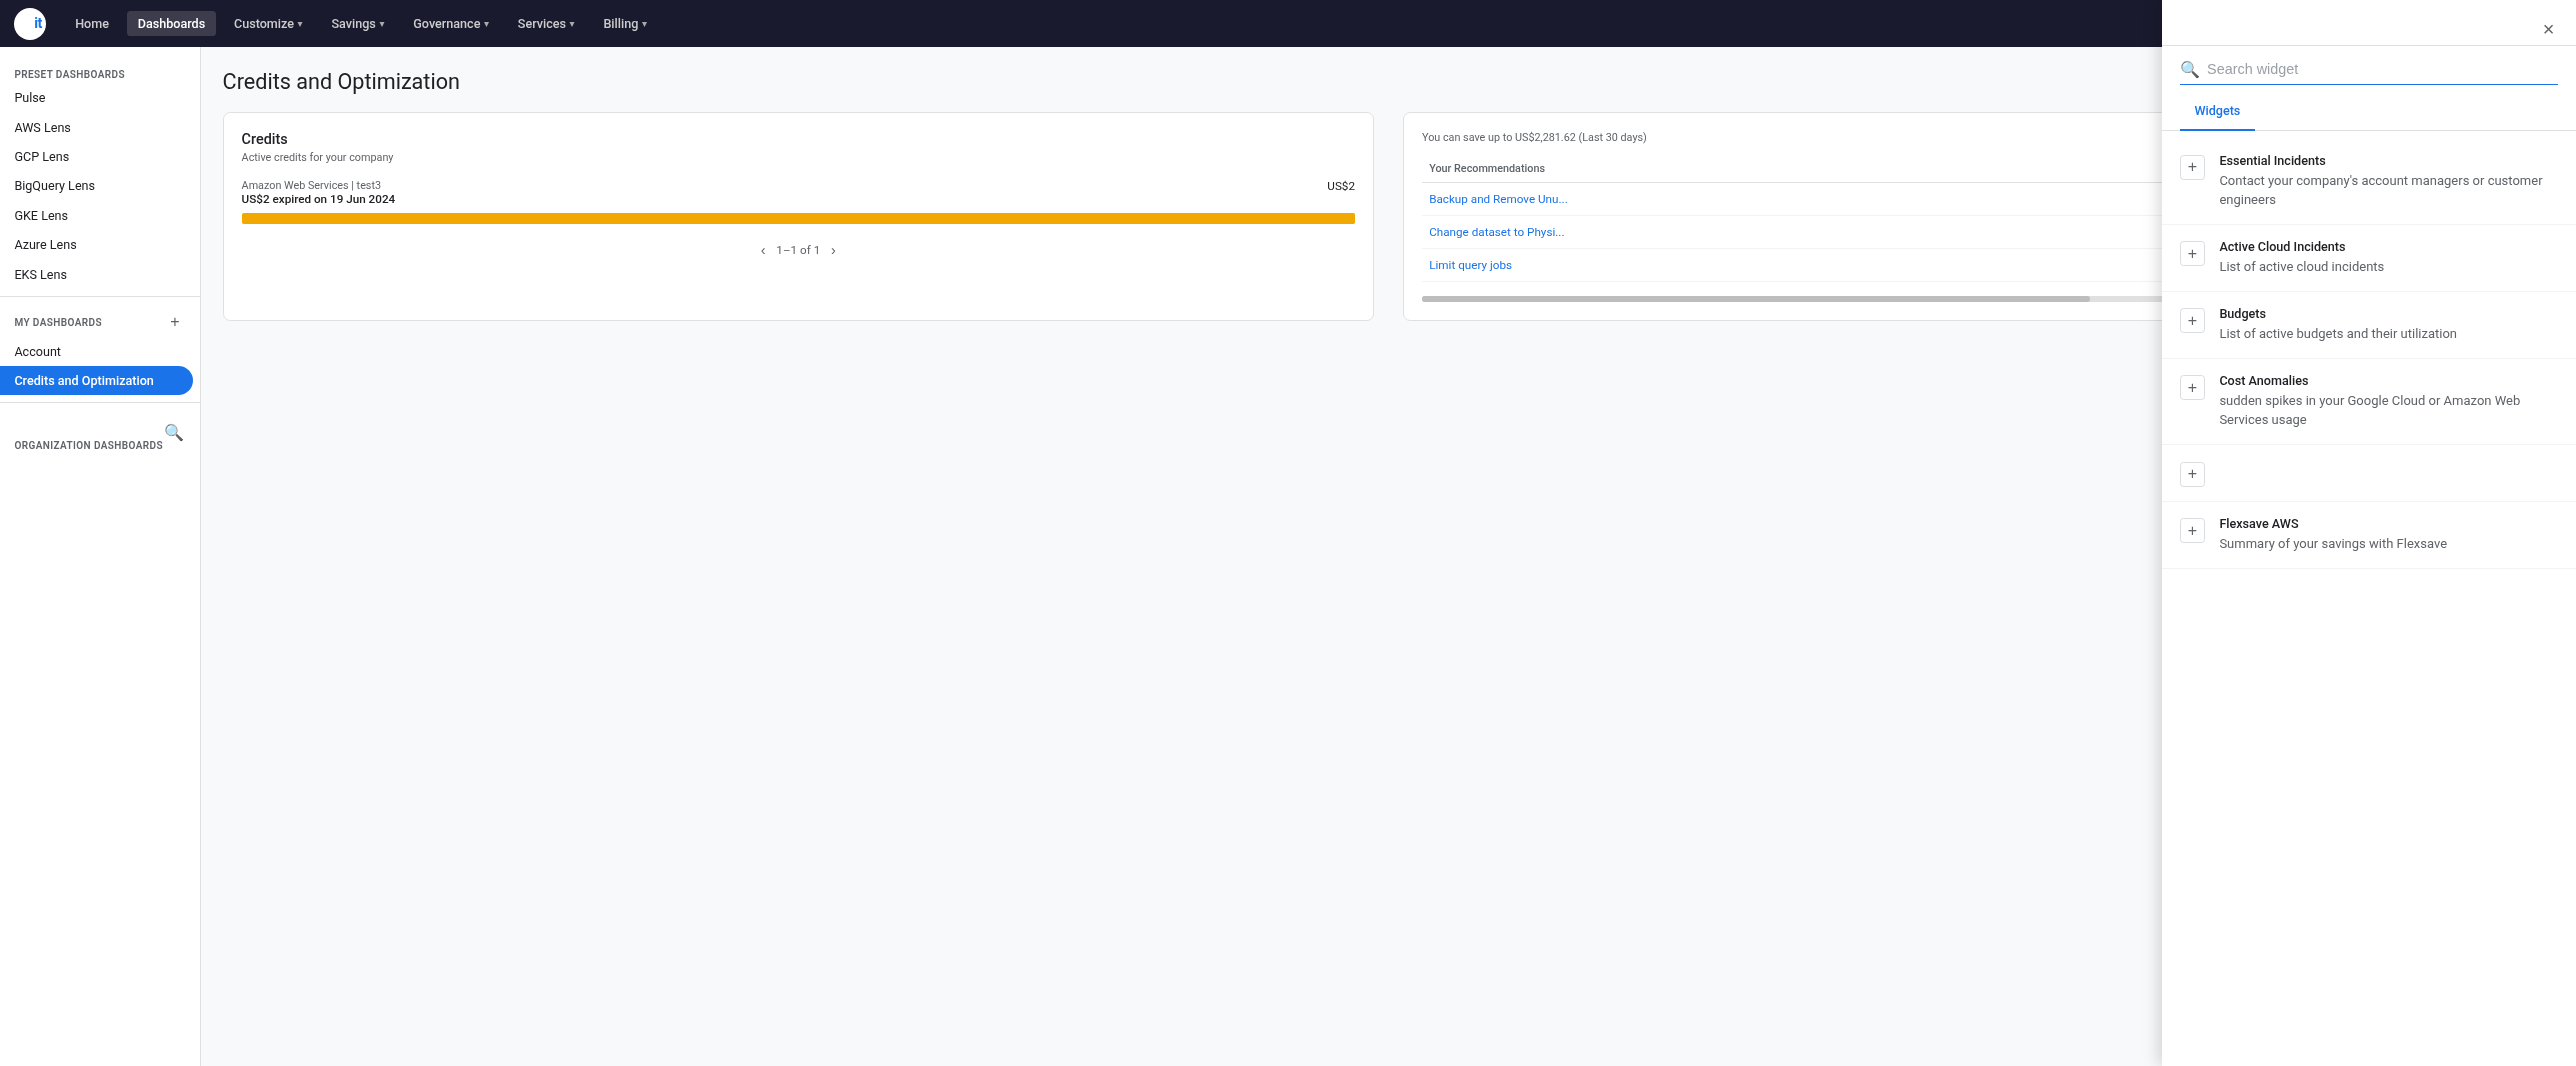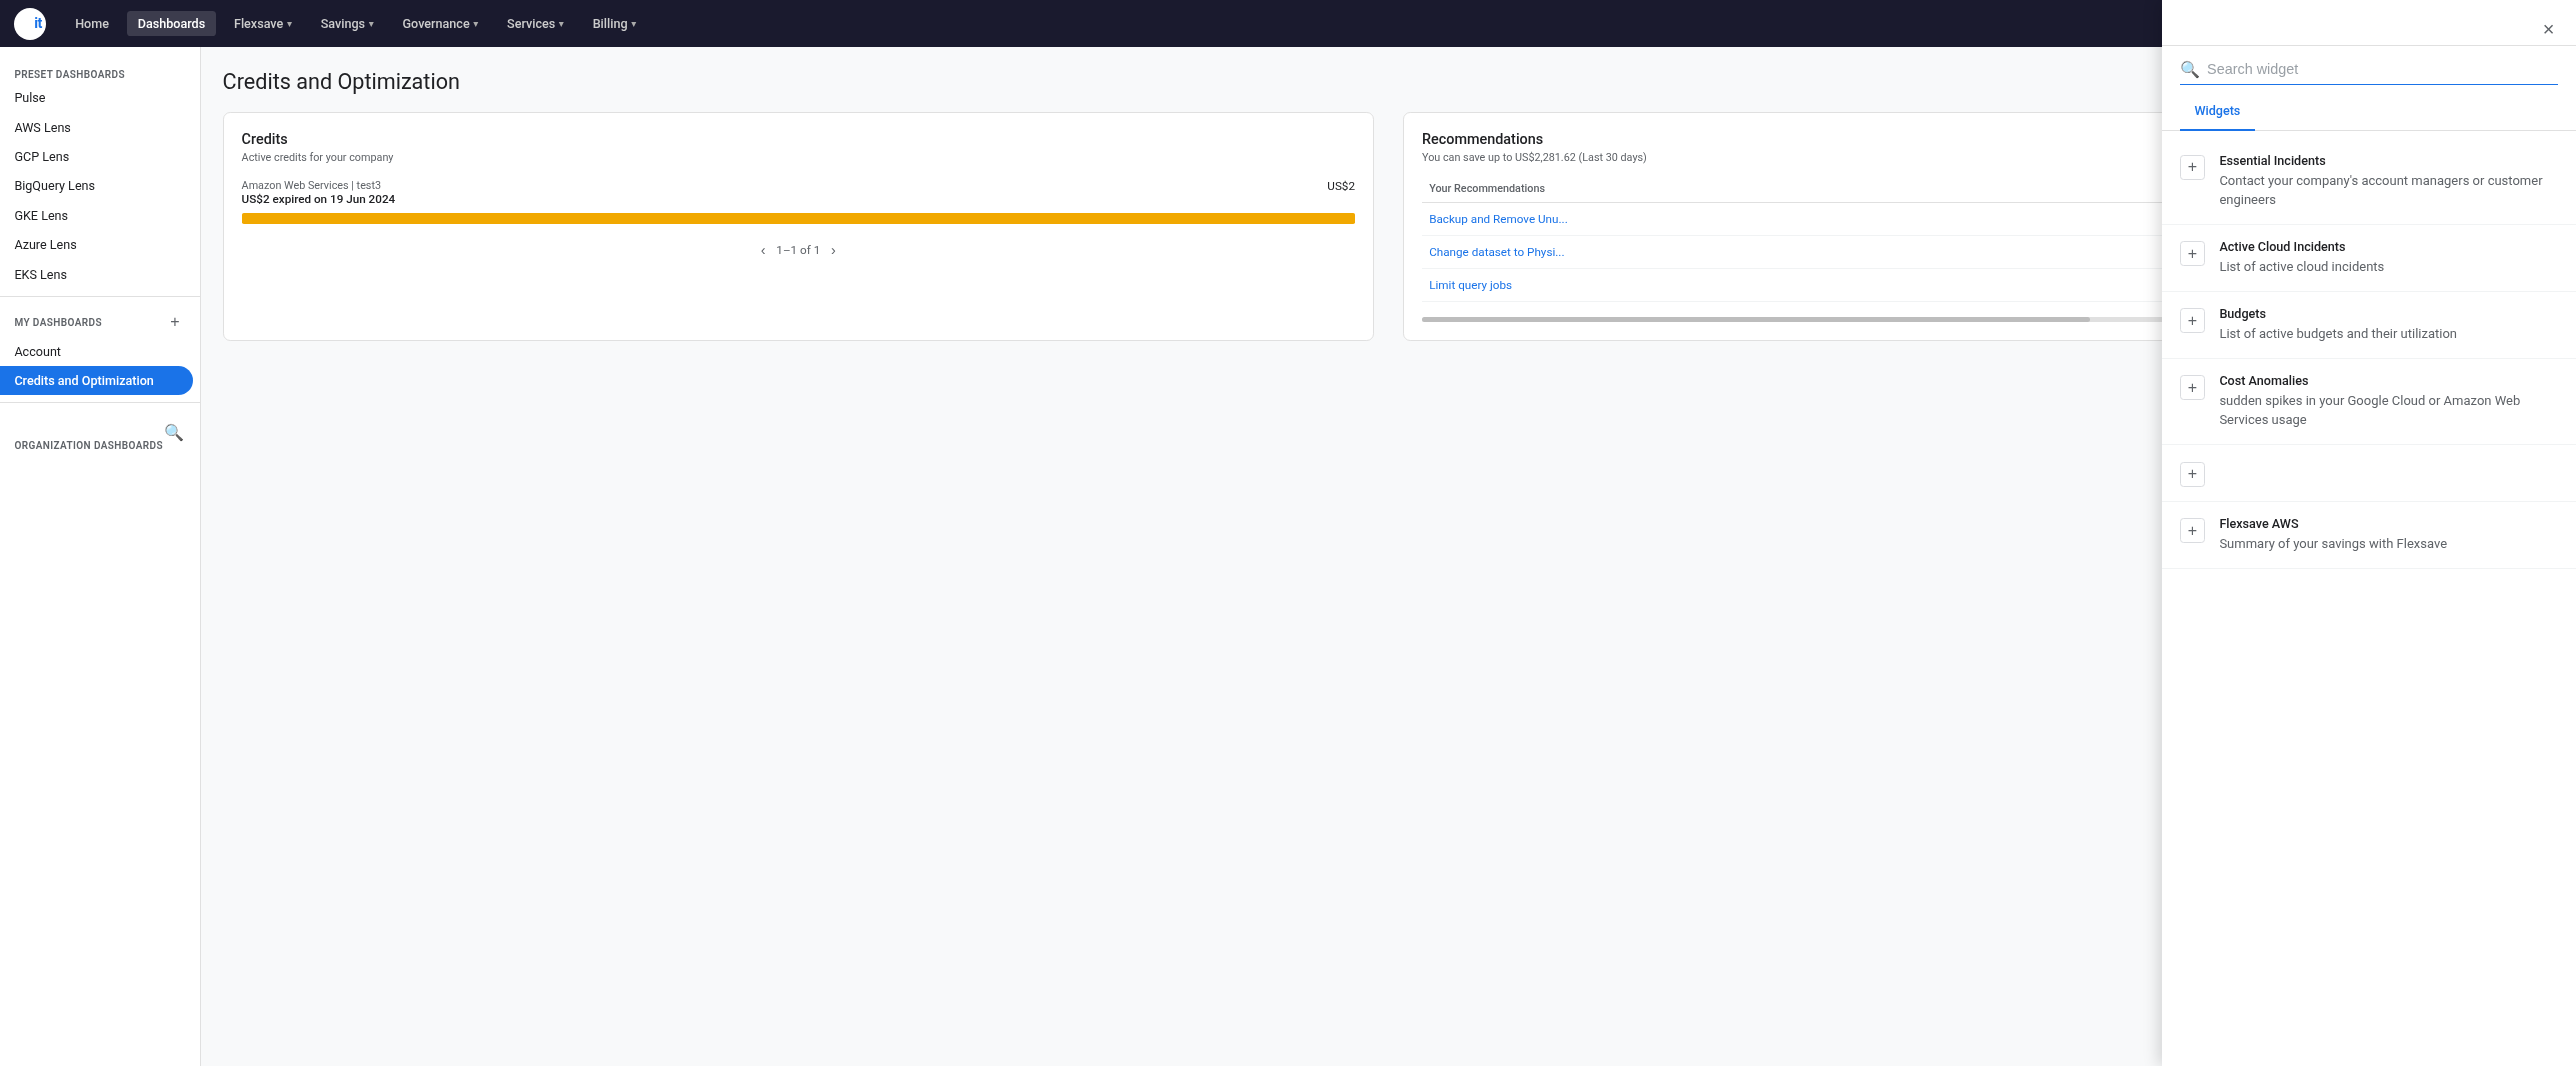--- a/index.html
+++ b/index.html
@@ -92,21 +92,21 @@
       <span class="logo-text">do<span style="color:#1a73e8">it</span></span>
     </div>
   </div>
   <div class="nav-item">
     <span>Home</span>
   </div>
   <div class="nav-item active">
     <span>Dashboards</span>
   </div>
   <div class="nav-item">
-    <span>Flexsave</span>
+    <span>Customize</span>
     <span class="nav-chevron">▾</span>
   </div>
   <div class="nav-item">
     <span>Savings</span>
     <span class="nav-chevron">▾</span>
   </div>
   <div class="nav-item">
     <span>Governance</span>
     <span class="nav-chevron">▾</span>
   </div>
@@ -172,21 +172,20 @@
           <div class="credit-bar"></div>
         </div>
         <div class="pagination-row">
           <button class="pagination-btn">‹</button>
           <span>1–1 of 1</span>
           <button class="pagination-btn">›</button>
         </div>
       </div>
 
       <div class="card">
-        <div class="card-title">Recommendations</div>
         <div class="card-subtitle">You can save up to US$2,281.62 (Last 30 days)</div>
         <table class="rec-table">
           <thead>
             <tr>
               <th><span>Your Recommendations</span></th>
               <th class="savings-col"><span>Savings(%)</span></th>
               <th><span>S</span></th>
             </tr>
           </thead>
           <tbody>

